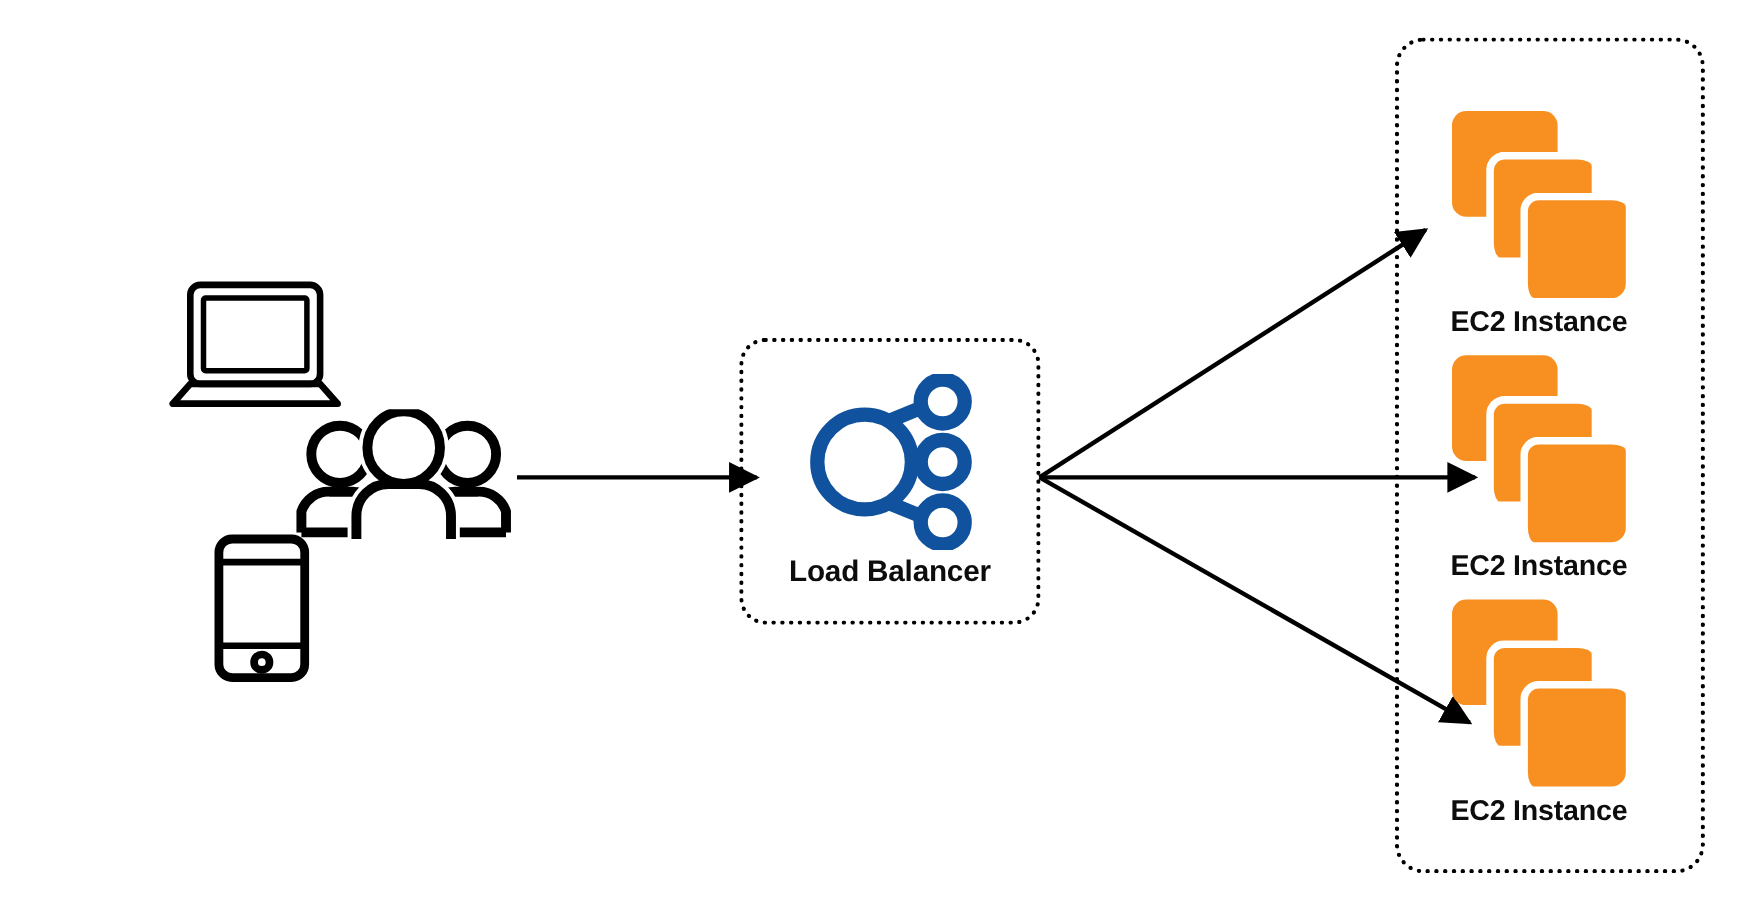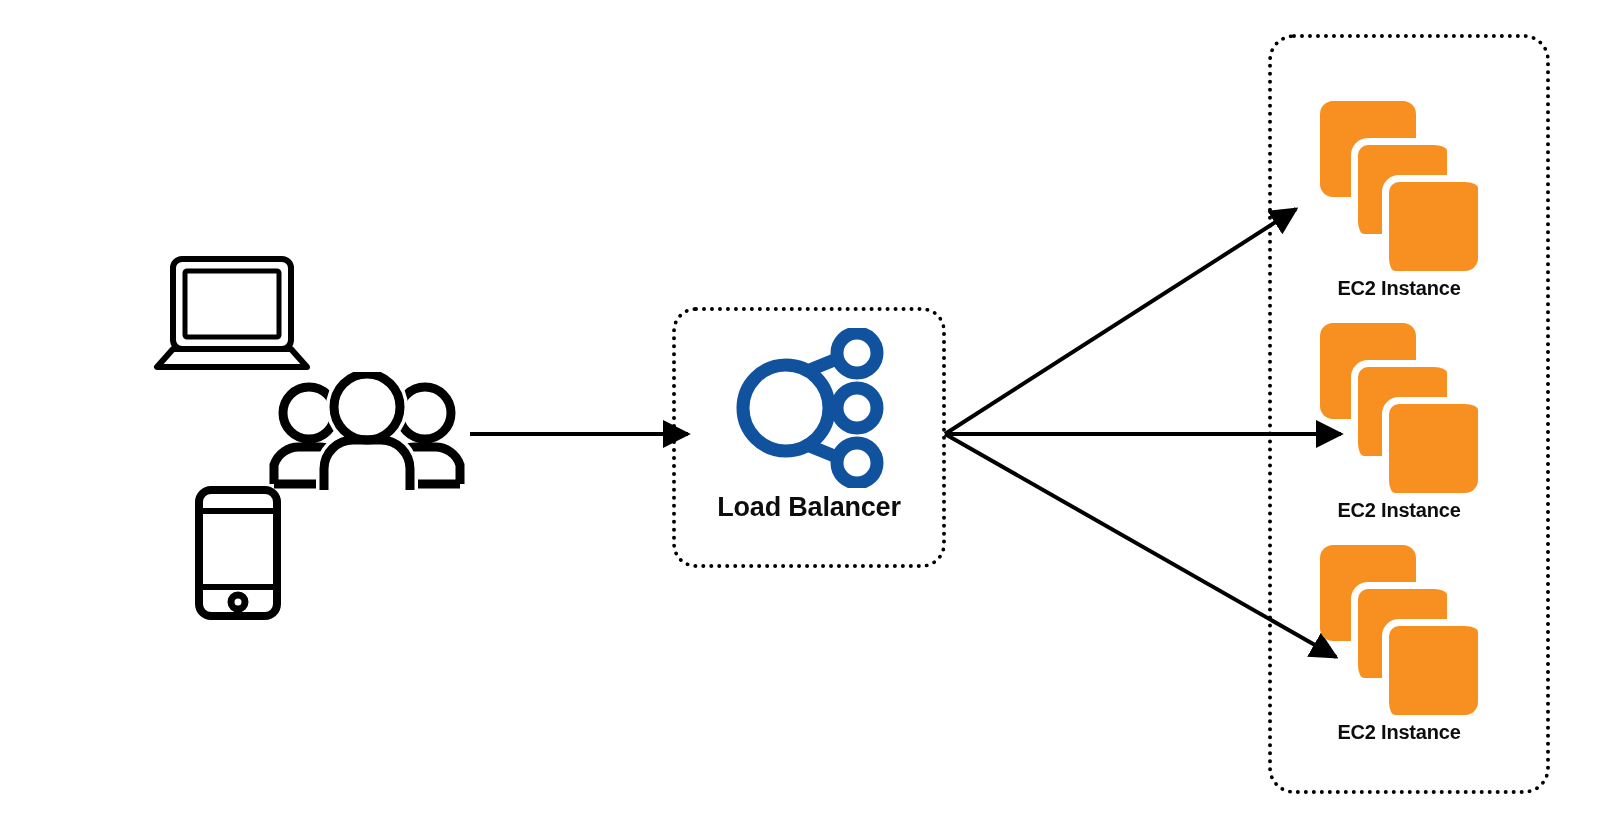--- a/index.html
+++ b/index.html
@@ -67,21 +67,21 @@
     white-space: nowrap;
     letter-spacing: -0.2px;
   }
 
   .lb-label {
     font-size: 27px;
     margin-top: 4px;
   }
 
   .ec2-label {
-    font-size: 20px;
+    font-size: 26px;
     margin-top: 6px;
   }
 
   
   .ec2-icon {
     position: relative;
     width: 158px;
     height: 170px;
   }
   .ec2-icon .sq {
@@ -98,21 +98,21 @@
 
   
   #ec2-1 { left: 1309px; top: 101px;  width: 180px; }
   #ec2-2 { left: 1309px; top: 323px;  width: 180px; }
   #ec2-3 { left: 1309px; top: 545px;  width: 180px; }
 
   
   #laptop-node { left: 152px; top: 254px;  width: 160px; height: 120px; }
   #users-node  { left: 268px; top: 372px;  width: 198px; height: 118px; }
   #phone-node  { left: 194px; top: 485px;  width: 88px;  height: 136px; }
-  #lb-node     { left: 672px; top: 328px;  width: 274px; }
+  #lb-node     { left: 672px; top: 340px;  width: 274px; }
 
   .icon-svg { display: block; }
 </style>
 </head>
 <body>
 
 <div id="canvas">
 
   <svg class="layer" viewBox="0 0 1600 840" xmlns="http://www.w3.org/2000/svg">
     <defs>

